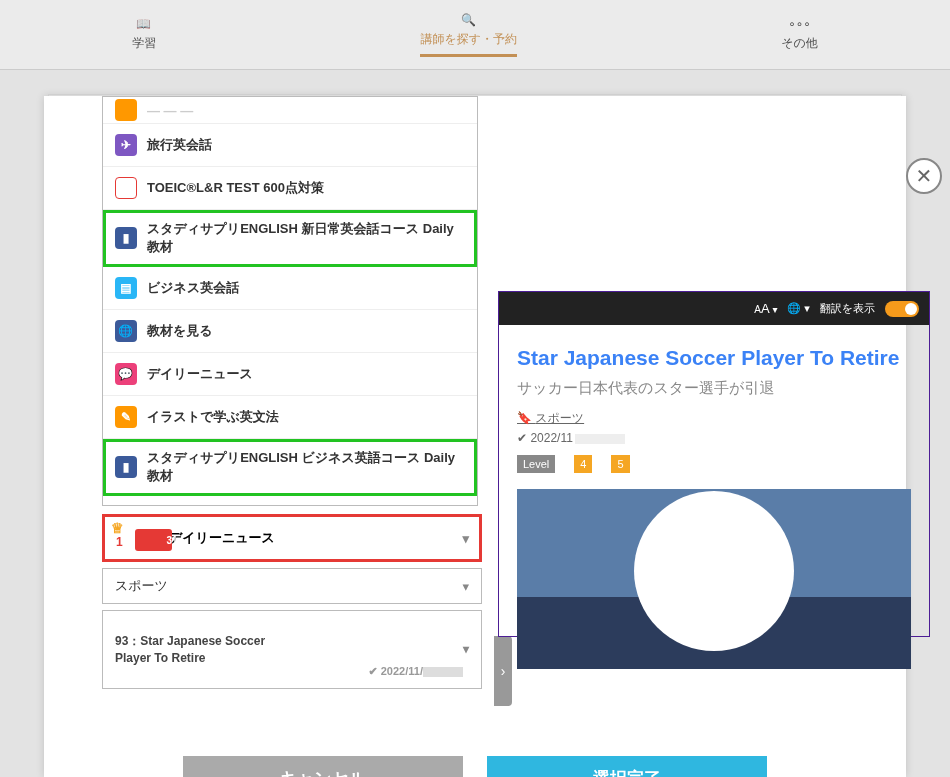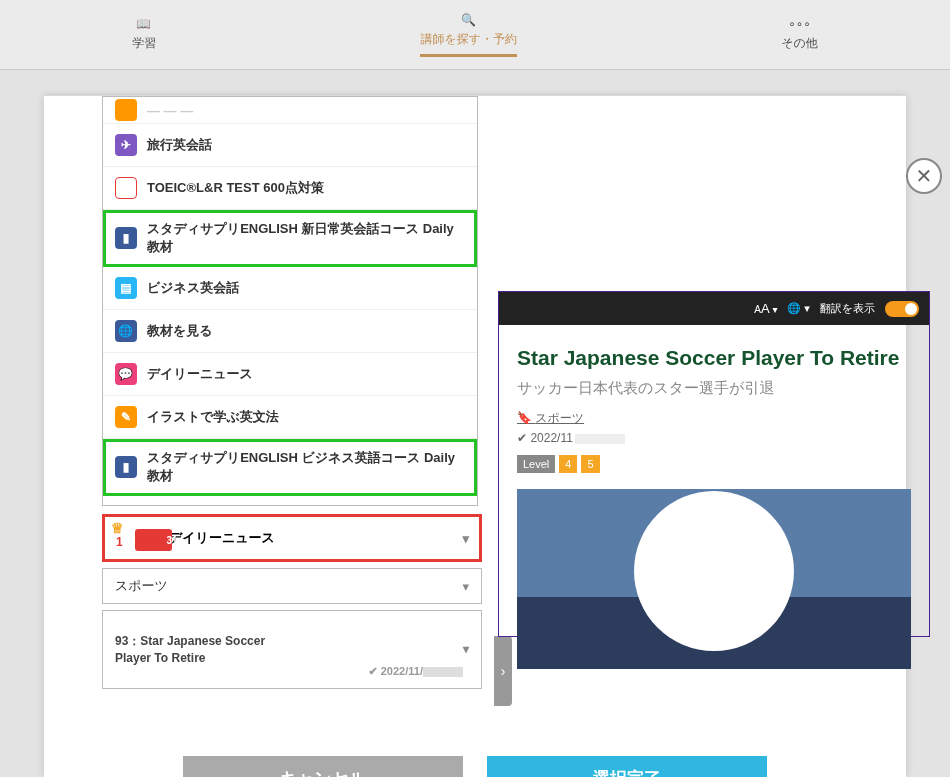--- a/index.html
+++ b/index.html
@@ -44,25 +44,25 @@
   .article-row { min-height:72px; font-size:12px; font-weight:700; color:#444; line-height:1.4;}
   .article-row .date { color:#999; margin-left:auto; font-size:11px;margin-top:44px;}
 
   .drag-tab { position:absolute; top:540px; left:450px; width:18px; height:70px; background:#999; border-radius:0 4px 4px 0; color:#fff; display:flex; align-items:center; justify-content:center; font-size:14px;}
 
   
   .pv-bar { background:#222; height:33px; display:flex; align-items:center; justify-content:flex-end; padding:0 10px; gap:10px; color:#fff; font-size:11px;}
   .pv-bar .tog { width:34px; height:16px; background:#f59a1b; border-radius:10px; position:relative;}
   .pv-bar .tog::after{content:""; position:absolute; right:2px; top:2px; width:12px; height:12px; background:#fff; border-radius:50%;}
   .pv-body { padding:20px 18px;}
-  .pv-title { font-size:21px; font-weight:700; color:#14532d; line-height:1.25; margin-bottom:8px;}
+  .pv-title { font-size:21px; font-weight:700; color:#3b82f6; line-height:1.25; margin-bottom:8px;}
   .pv-sub { font-size:15px; color:#888; margin-bottom:12px;}
   .pv-tag { font-size:12px; color:#666;text-decoration:underline;}
   .pv-date { font-size:12px; color:#666; margin-top:4px;}
-  .pv-levels { display:flex; gap:4px; align-items:center; margin-top:10px;}
+  .pv-levels { display:flex; gap:19px; align-items:center; margin-top:10px;}
   .lvl-lbl { background:#888; color:#fff; font-size:11px; padding:3px 6px;}
   .lvl-n { background:#f5a623; color:#fff; font-size:11px; padding:3px 6px;}
   .pv-img { margin-top:16px; height:180px; background:linear-gradient(#5a7da8 60%, #2c3c5c 60%); position:relative; overflow:hidden;}
   .pv-img .face { position:absolute; left:50%; top:50%; transform:translate(-50%,-55%); width:160px; height:160px; background:#fff; border-radius:50%;}
 
   
   .actions { position:absolute; left:0; right:0; top:660px; display:flex; justify-content:center; gap:24px;}
   .btn { width:280px; height:44px; border:none; color:#fff; font-size:17px; font-weight:600; cursor:pointer;}
   .btn-cancel { background:#aaa;}
   .btn-ok { background:#2fb7e0;}

